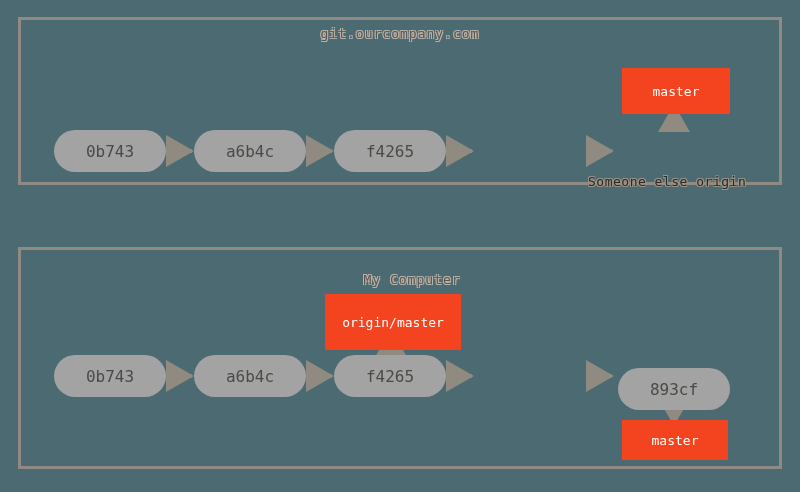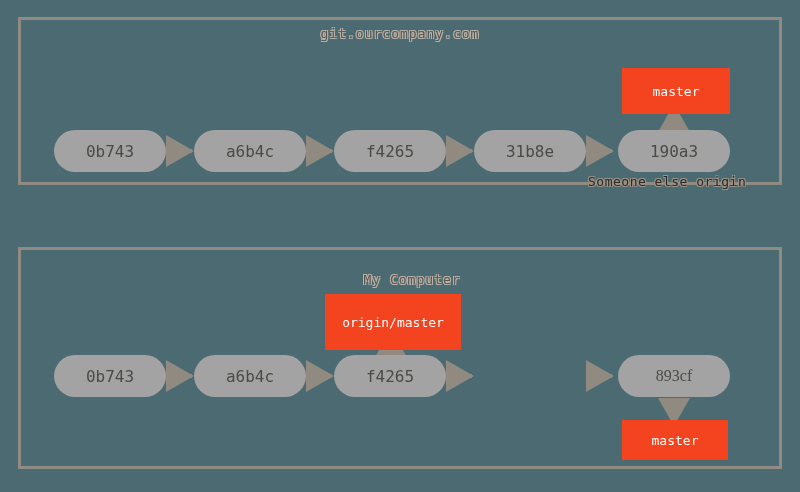--- a/index.html
+++ b/index.html
@@ -135,33 +135,31 @@
     </g>
   </svg>
 
   <div class="panel" id="panel-remote"></div>
 
   <div class="panel-title" id="title-remote">git.ourcompany.com</div>
 
   <div class="commit" style="left:54px;  top:130px;">0b743</div>
   <div class="commit" style="left:194px; top:130px;">a6b4c</div>
   <div class="commit" style="left:334px; top:130px;">f4265</div>
-  <div class="commit" style="left:474px; top:130px;">31b8e</div>
-  <div class="commit" style="left:618px; top:130px;">190a3</div>
 
   <div class="reflabel" style="left:622px; top:68px; width:108px; height:46px;">master</div>
 
   <div class="annotation" style="left:588px; top:174px;">Someone else origin</div>
 
   <div class="panel" id="panel-local"></div>
 
   <div class="panel-title" id="title-local">My Computer</div>
 
   <div class="commit" style="left:54px;  top:355px;">0b743</div>
   <div class="commit" style="left:194px; top:355px;">a6b4c</div>
   <div class="commit" style="left:334px; top:355px;">f4265</div>
-  <div class="commit" style="left:618px; top:355px;font-family:Liberation Serif, serif;">893cf</div>
+  <div class="commit" style="left:618px; top:368px;">893cf</div>
 
   <div class="reflabel" style="left:325px; top:294px; width:136px; height:56px;">origin/master</div>
 
   <div class="reflabel" style="left:622px; top:420px; width:106px; height:40px;">master</div>
 
 </div>
 
 </body></html>

